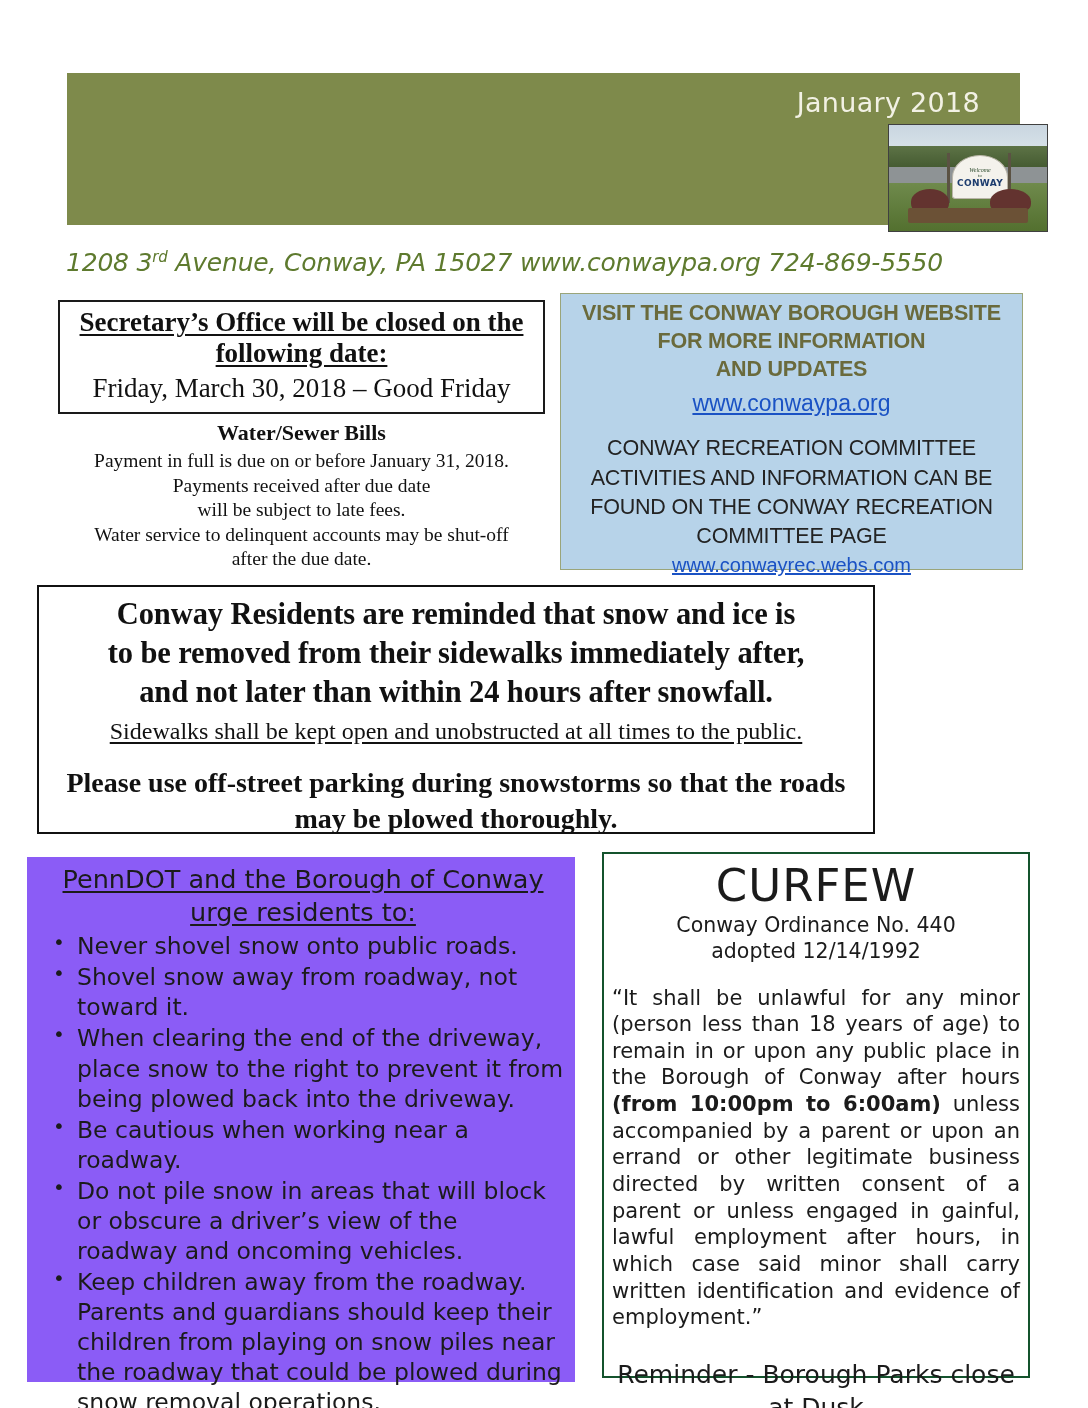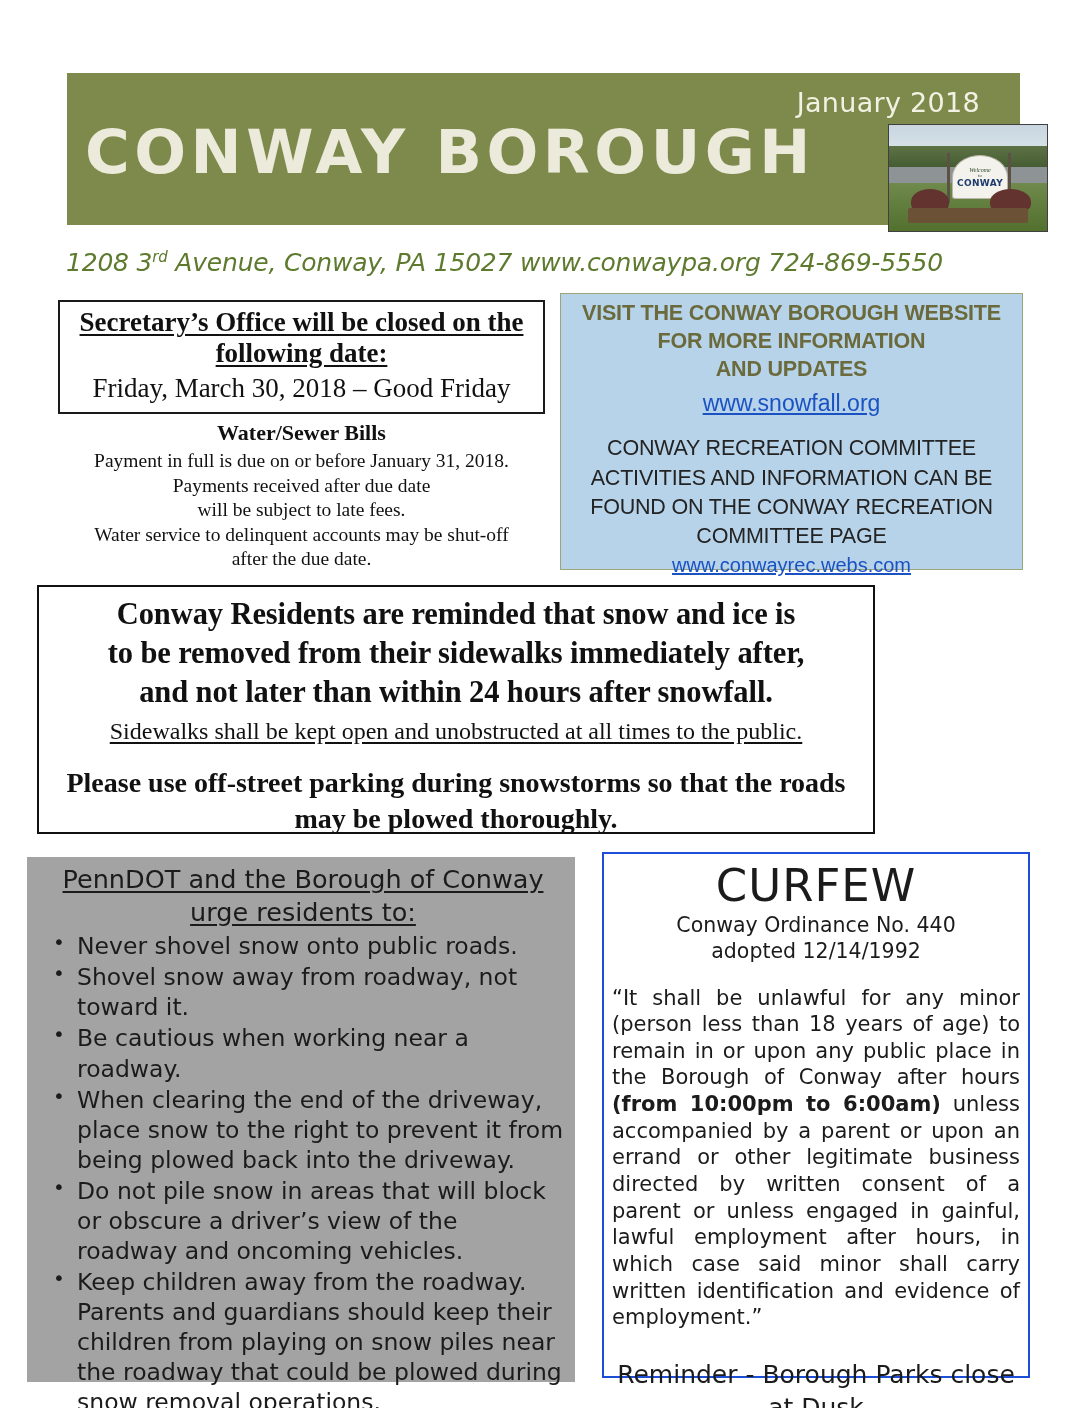--- a/index.html
+++ b/index.html
@@ -240,21 +240,21 @@
   }
 
   
   #penndot-box {
     position: absolute;
     left: 27px;
     top: 857px;
     width: 548px;
     height: 525px;
     box-sizing: border-box;
-    background: #a3a3a3;
+    background: #8b5cf6;
     font-family: "DejaVu Sans", sans-serif;
     padding: 6px 10px 0 14px;
   }
   #penndot-box .pd-title {
     text-align: center;
     font-size: 25.5px;
     line-height: 1.28;
     text-decoration: underline;
     text-underline-offset: 3px;
     color: #1b1b1b;
@@ -281,21 +281,21 @@
   }
 
   
   #curfew-box {
     position: absolute;
     left: 602px;
     top: 852px;
     width: 428px;
     height: 526px;
     box-sizing: border-box;
-    border: 2px solid #1d4ed8;
+    border: 2px solid #14532d;
     background: #fff;
     font-family: "DejaVu Sans", sans-serif;
     padding: 8px 8px 6px 8px;
   }
   #curfew-box .cf-title {
     text-align: center;
     font-size: 45px;
     letter-spacing: 1px;
     line-height: 1.05;
     color: #1b1b1b;
@@ -323,21 +323,20 @@
     line-height: 1.3;
     color: #1b1b1b;
     margin-top: 28px;
   }
 </style>
 </head>
 <body>
 
 <div id="masthead">
   <div id="masthead-issue">January 2018</div>
-  <div id="masthead-title">CONWAY BOROUGH</div>
 </div>
 
 <div id="welcome-photo">
   <div class="sky"></div>
   <div class="treeline"></div>
   <div class="road"></div>
   <div class="lawn"></div>
   <div class="post-l"></div>
   <div class="post-r"></div>
   <div class="sign">
@@ -366,21 +365,21 @@
   <div class="ws-line">Payments received after due date</div>
   <div class="ws-line">will be subject to late fees.</div>
   <div class="ws-line">Water service to delinquent accounts may be shut-off</div>
   <div class="ws-line">after the due date.</div>
 </div>
 
 <div id="website-box">
   <div class="visit-line">VISIT THE CONWAY BOROUGH WEBSITE</div>
   <div class="visit-line">FOR MORE INFORMATION</div>
   <div class="visit-line">AND UPDATES</div>
-  <div class="url1">www.snowfall.org</div>
+  <div class="url1">www.conwaypa.org</div>
   <div class="rec-block">
     <div class="rec-line">CONWAY RECREATION COMMITTEE</div>
     <div class="rec-line">ACTIVITIES AND INFORMATION CAN BE</div>
     <div class="rec-line">FOUND ON THE CONWAY RECREATION</div>
     <div class="rec-line">COMMITTEE PAGE</div>
   </div>
   <div class="url2">www.conwayrec.webs.com</div>
 </div>
 
 <div id="snow-box">
@@ -391,22 +390,22 @@
   <div class="snow-park">Please use off-street parking during snowstorms so that the roads</div>
   <div class="snow-park" style="margin-top:0">may be plowed thoroughly.</div>
 </div>
 
 <div id="penndot-box">
   <div class="pd-title">PennDOT and the Borough of Conway</div>
   <div class="pd-title">urge residents to:</div>
   <ul>
     <li>Never shovel snow onto public roads.</li>
     <li>Shovel snow away from roadway, not toward it.</li>
+    <li>When clearing the end of the driveway, place snow to the right to prevent it from being plowed back into the driveway.</li>
     <li>Be cautious when working near a roadway.</li>
-    <li>When clearing the end of the driveway, place snow to the right to prevent it from being plowed back into the driveway.</li>
     <li>Do not pile snow in areas that will block or obscure a driver’s view of the roadway and oncoming vehicles.</li>
     <li>Keep children away from the roadway. Parents and guardians should keep their children from playing on snow piles near the roadway that could be plowed during snow removal operations.</li>
   </ul>
 </div>
 
 <div id="curfew-box">
   <div class="cf-title">CURFEW</div>
   <div class="cf-ord">Conway Ordinance No. 440</div>
   <div class="cf-ord" style="margin-top:0">adopted 12/14/1992</div>
   <div class="cf-body"><span>“It shall be unlawful for any minor (person less than 18 years of age) to remain in or upon any public place in the Borough of Conway after hours </span><b>(from 10:00pm to 6:00am)</b><span> unless accompanied by a parent or upon an errand or other legitimate business directed by written consent of a parent or unless engaged in gainful, lawful employment after hours, in which case said minor shall carry written identification and evidence of employment.”</span></div>

